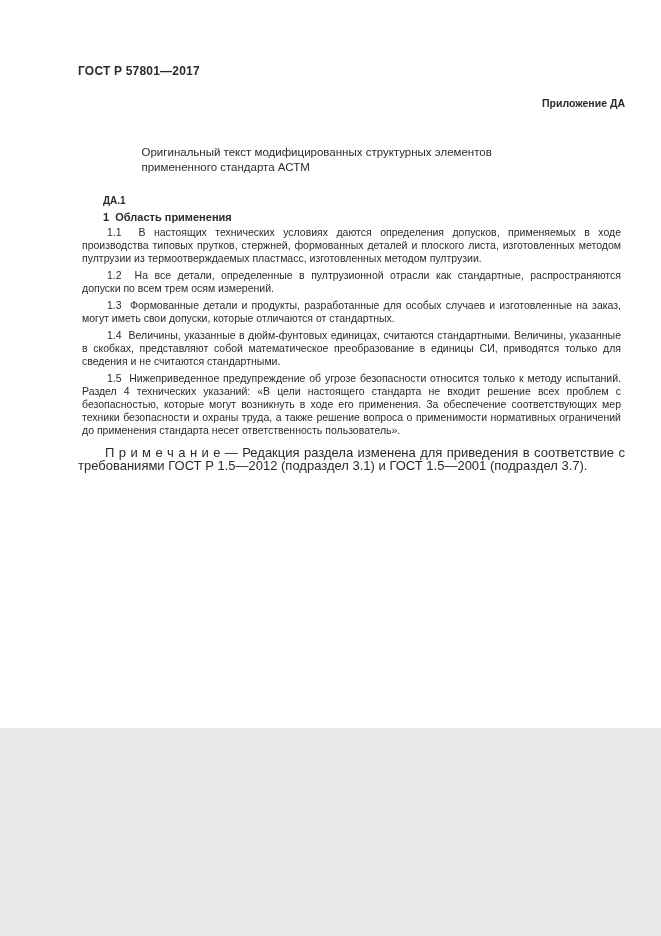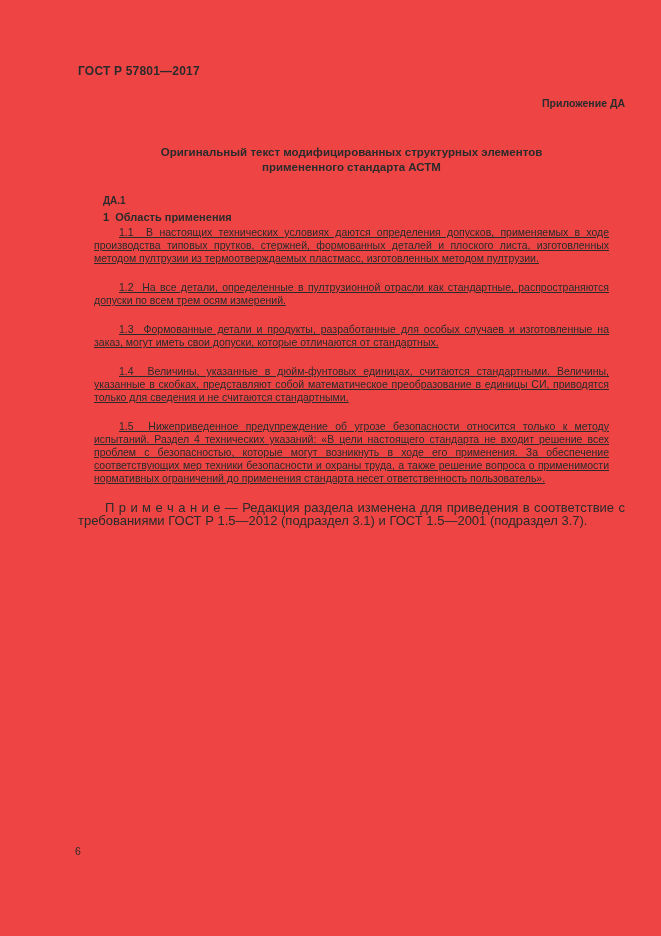--- a/index.html
+++ b/index.html
@@ -3,23 +3,23 @@
 <meta charset="utf-8">
 <style>
   html, body {
     margin: 0;
     padding: 0;
     background: #e9e9e9;
   }
   .page {
     position: relative;
     width: 661px;
-    height: 936px;
+    height: 728px;
     margin: 0 auto;
-    background: #ef4444;
+    background: #ffffff;
     font-family: "Liberation Sans", sans-serif;
     color: #2b2b2b;
     overflow: hidden;
   }
   .content {
     position: absolute;
     left: 78px;
     right: 36px;
     top: 0;
   }
@@ -33,46 +33,45 @@
   .appendix {
     margin-top: 18px;
     text-align: right;
     font-weight: bold;
     font-size: 10.5px;
     line-height: 14px;
   }
   .doc-title {
     margin: 35px auto 0;
     max-width: 420px;
-    text-align: center;
-    font-weight: bold;
+    text-align: left;
+    font-weight: normal;
     font-size: 11.5px;
     line-height: 15px;
   }
   .section-id {
     margin-top: 19px;
     font-weight: bold;
     font-size: 10px;
     line-height: 13px;
     text-indent: 25px;
   }
   .section-heading {
     margin-top: 3px;
     font-weight: bold;
     font-size: 11px;
     line-height: 14px;
     text-indent: 25px;
   }
   .body-text p {
-    margin: 16px;
+    margin: 4px;
     font-size: 10.5px;
     line-height: 13px;
     text-align: justify;
     text-indent: 25px;
-    text-decoration: underline;
   }
   .body-text p:first-child {
     margin-top: 2px;
   }
   .note {
     margin-top: 9px;
     font-size: 13px;
     line-height: 13px;
     text-align: justify;
     text-indent: 27px;

